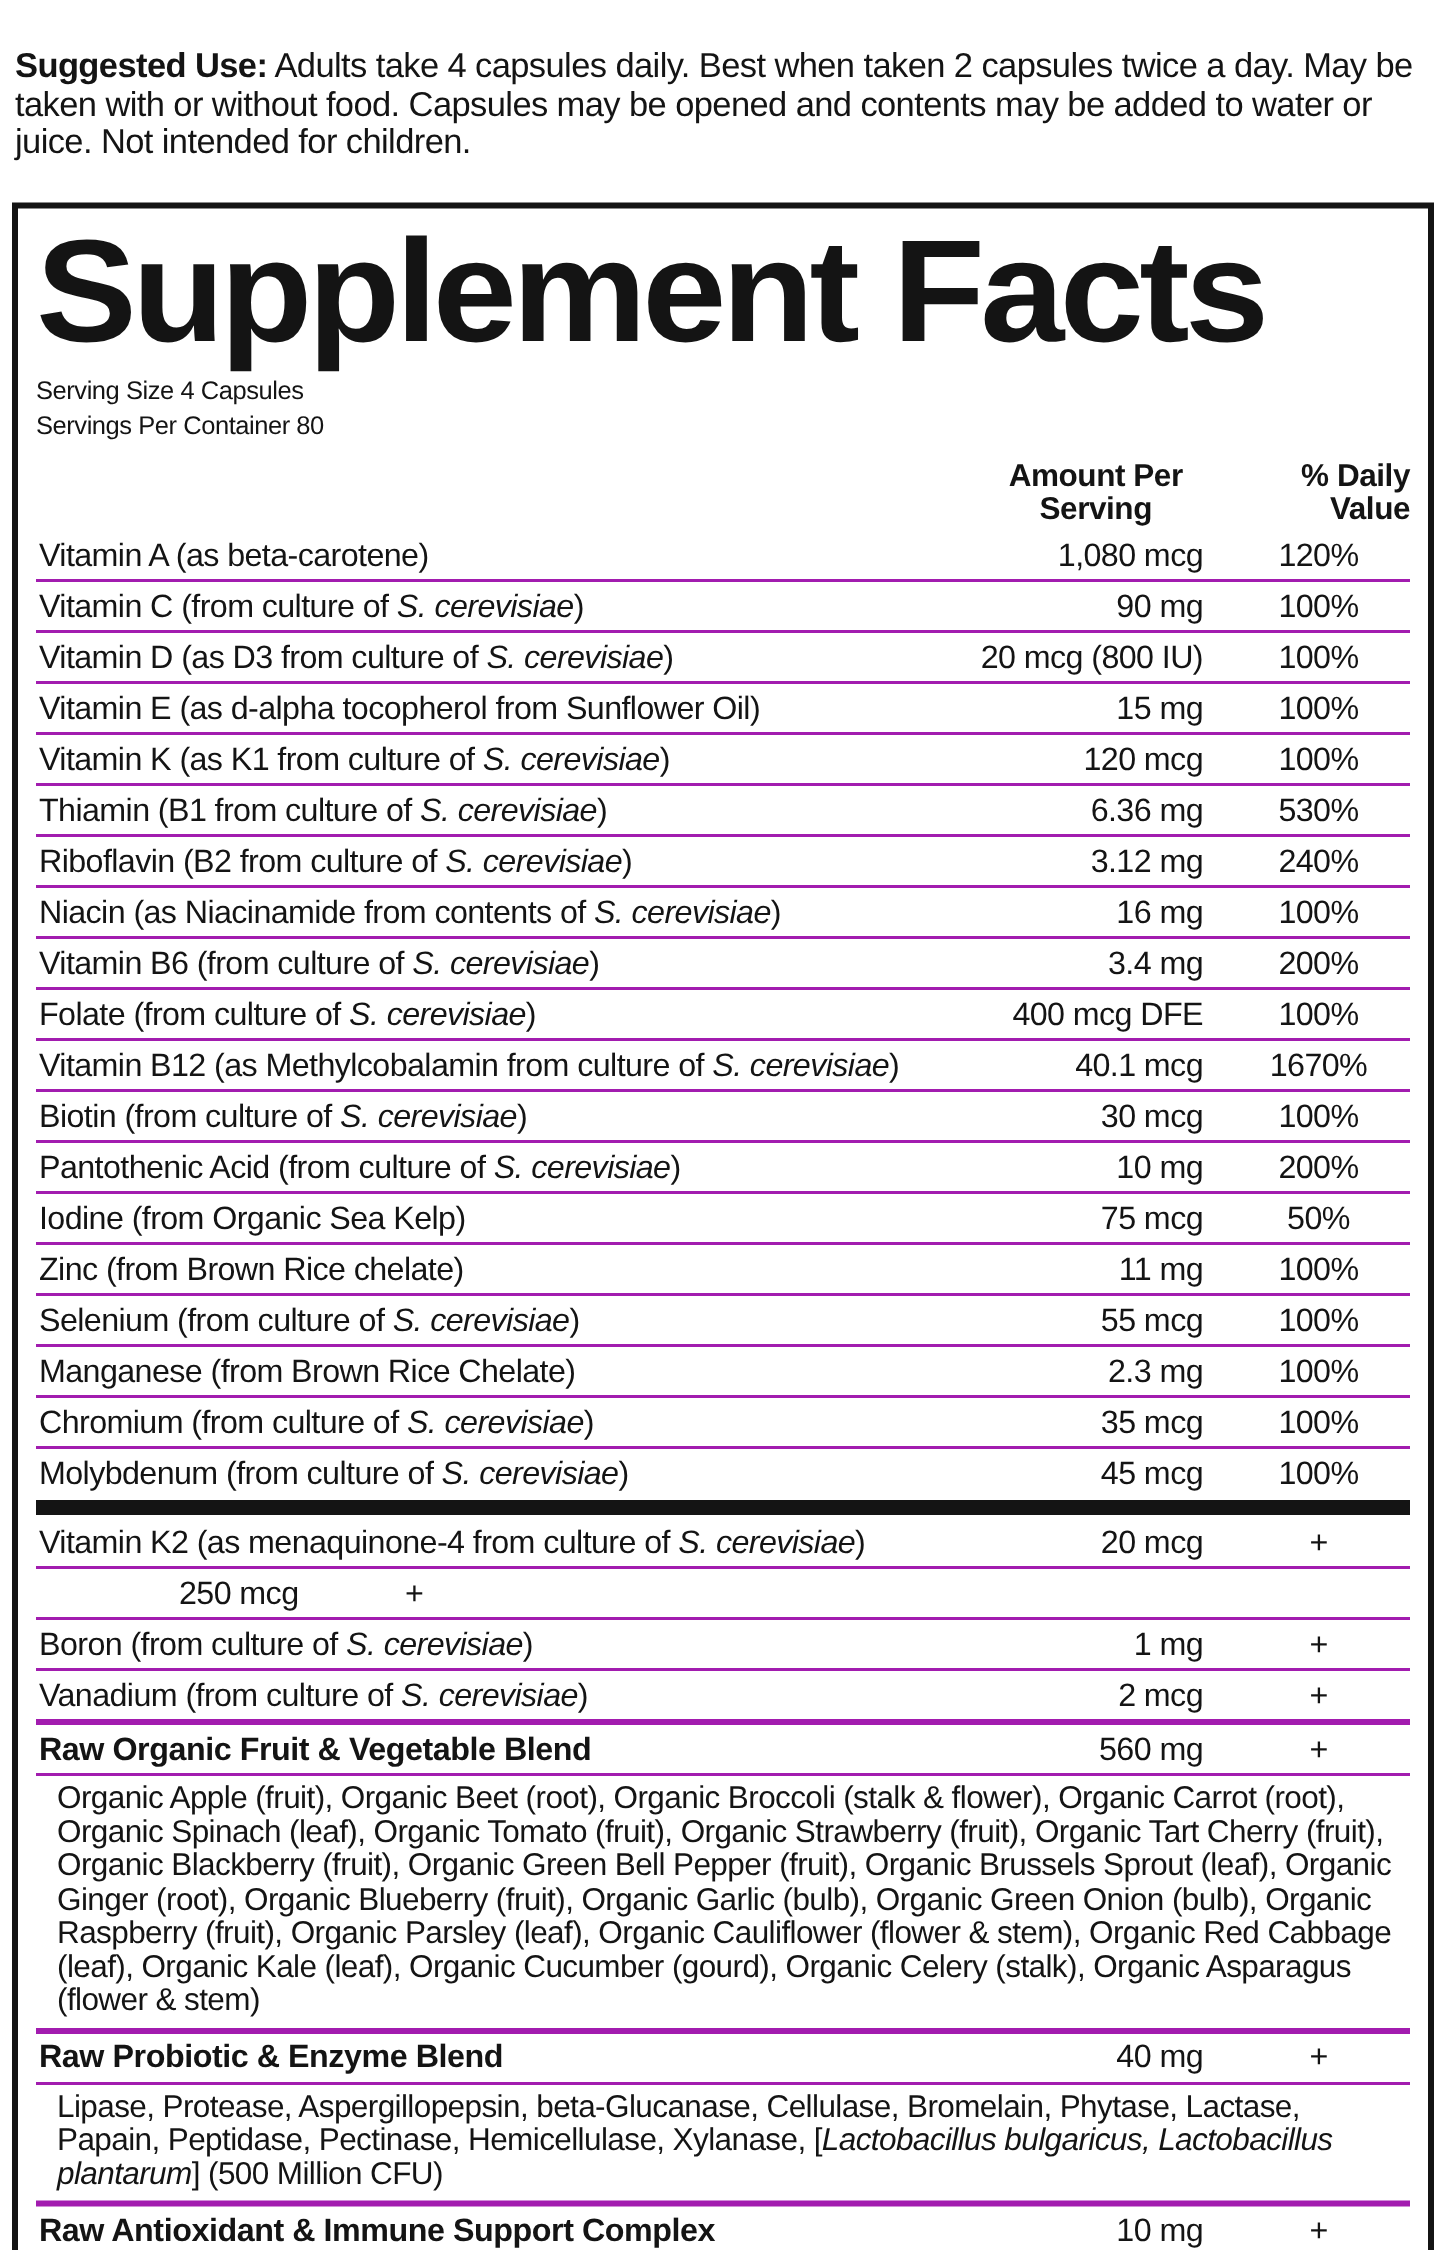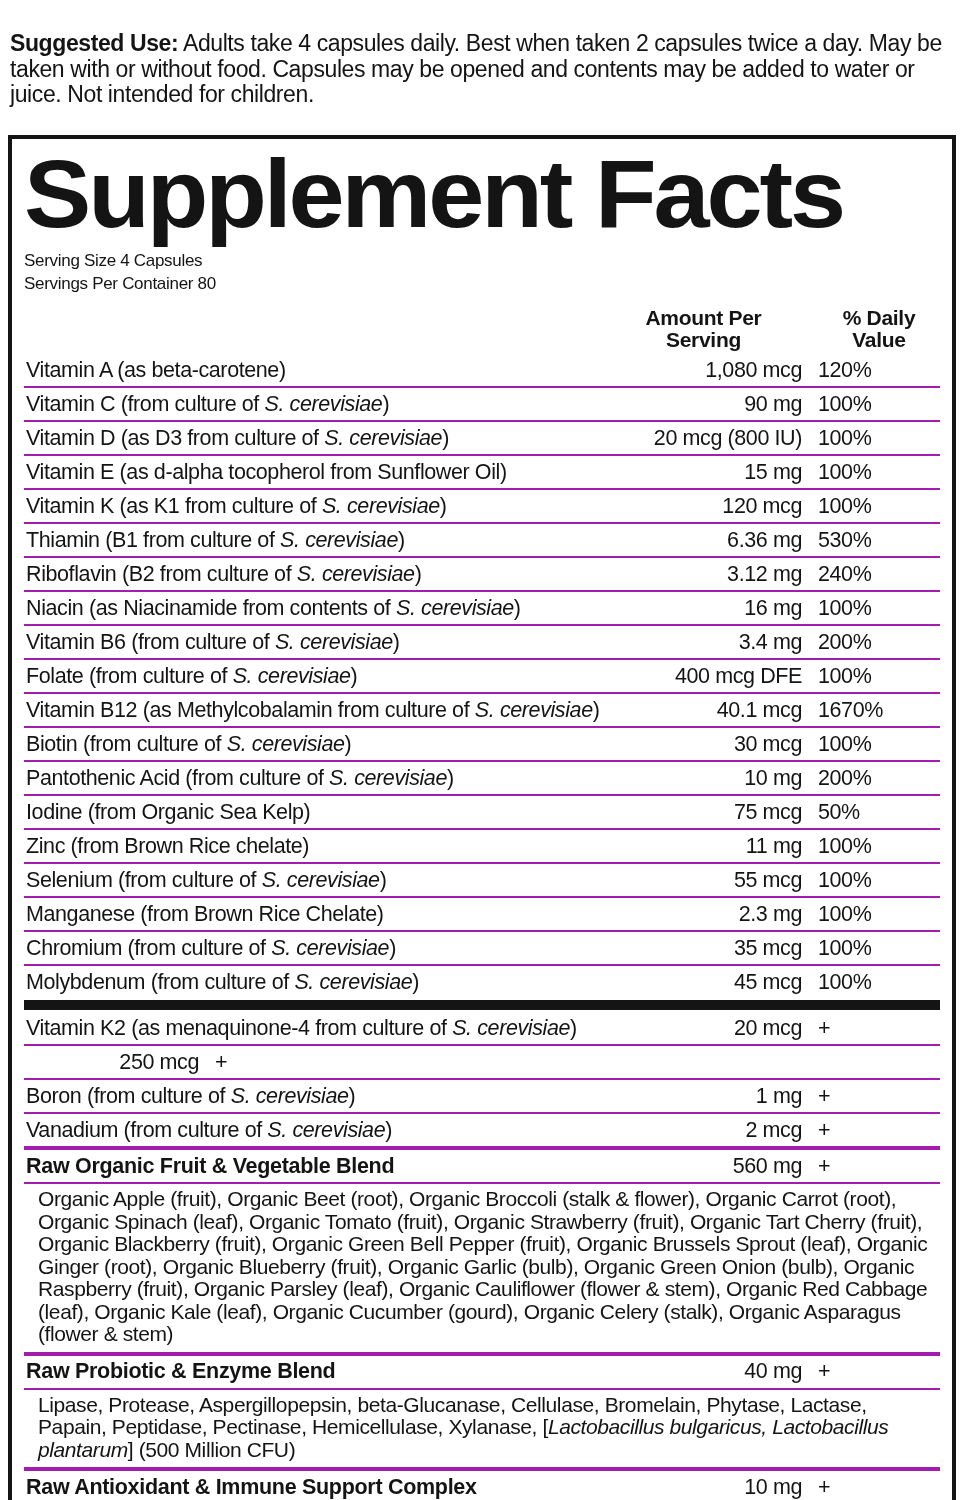--- a/index.html
+++ b/index.html
@@ -28,34 +28,34 @@
     letter-spacing:-3px;margin:2px 0 6px 0;
     transform:scaleX(1.04);transform-origin:left center;
     white-space:nowrap;
   }
   .serving{font-size:17px;line-height:23px;letter-spacing:-0.3px;}
   .bar{background:#141414;width:100%;}
   .bar.thick{height:11px;margin-top:8px;}
   .bar.medium{height:7px;}
   .bar.mid{height:10px;margin:2px 0;}
   .bar.final{height:13px;margin-top:6px;}
-  .hdr-row{display:flex;align-items:flex-end;padding:4px 0 3px 0;gap:27px;}
+  .hdr-row{display:flex;align-items:flex-end;padding:4px 0 3px 0;}
   .hdr-spacer{flex:1;}
   .hdr-amt{width:175px;text-align:center;font-weight:bold;font-size:21px;line-height:22px;white-space:pre-line;letter-spacing:-0.3px;}
-  .hdr-dv{width:122px;text-align:center;font-weight:bold;font-size:21px;line-height:22px;white-space:pre-line;letter-spacing:-0.3px;}
+  .hdr-dv{width:122px;text-align:right;font-weight:bold;font-size:21px;line-height:22px;white-space:pre-line;letter-spacing:-0.3px;}
   .rows{display:flex;flex-direction:column;}
   .row{
     display:flex;align-items:center;min-height:30px;
     font-size:21.5px;letter-spacing:-0.4px;padding:1px 0;gap:16px;
   }
   .rows .row + .row, .rows .desc + .row, .rows .row + .desc{border-top:2px solid #a21caf;}
   .rows .row.bold{border-top-width:4px;}
   .row .lbl{flex:1;white-space:nowrap;overflow:visible;padding-left:2px;}
   .row .amt{width:175px;text-align:right;white-space:nowrap;}
-  .row .dv{width:122px;text-align:left;}
+  .row .dv{width:122px;text-align:center;}
   .row.bold .lbl{font-weight:bold;letter-spacing:-0.3px;}
   .desc{
     font-size:21px;line-height:22.5px;letter-spacing:-0.4px;
     padding:4px 4px 6px 14px;white-space:pre-line;
   }
   .spacer-flex{flex:1;}
   i{font-style:italic;}
 </style>
 </head>
 <body>

